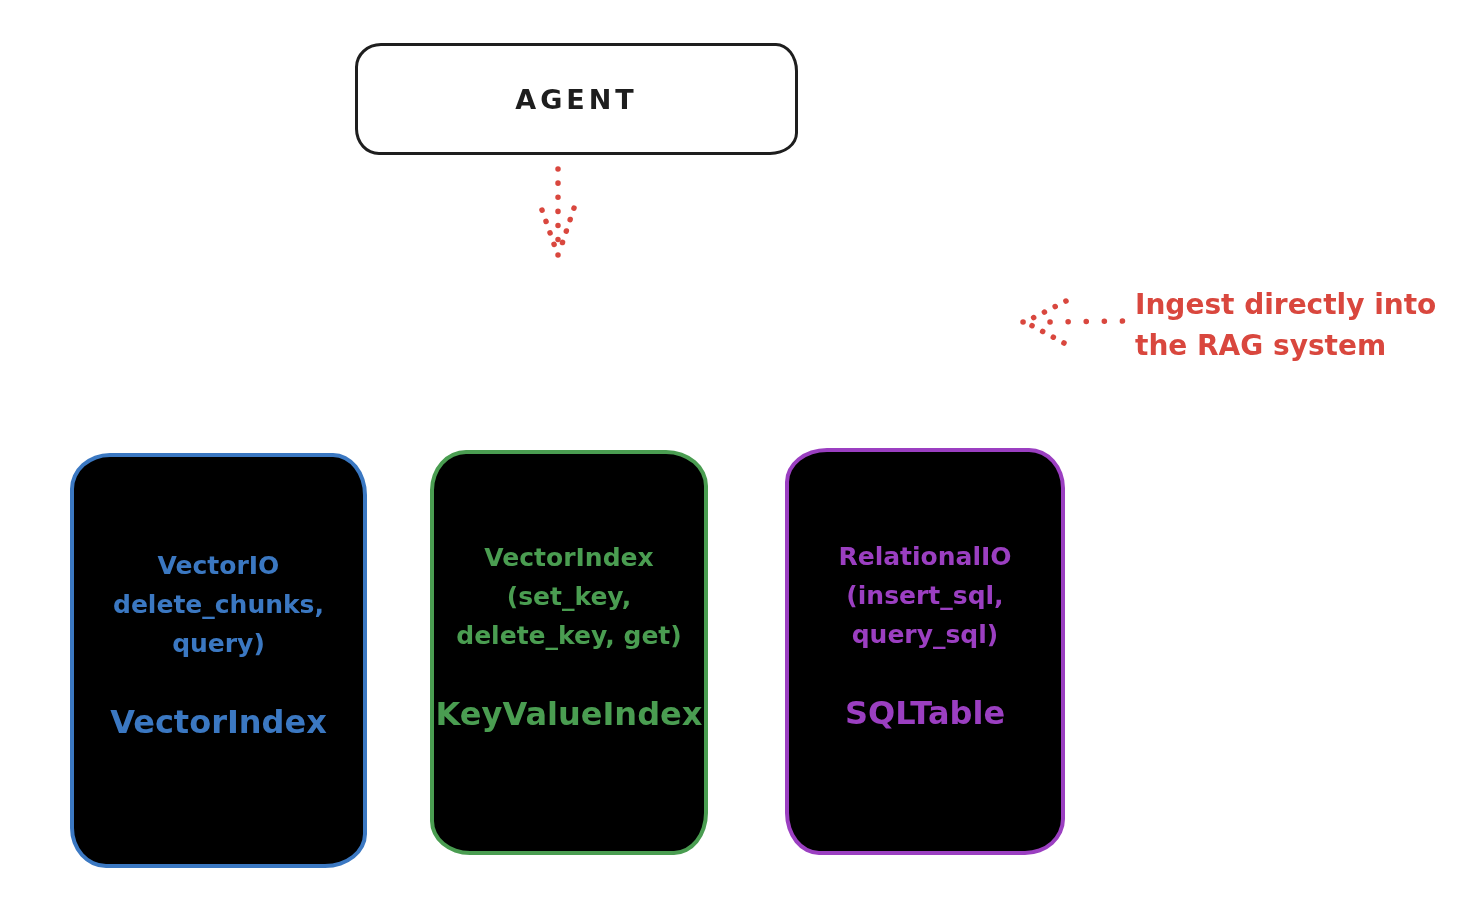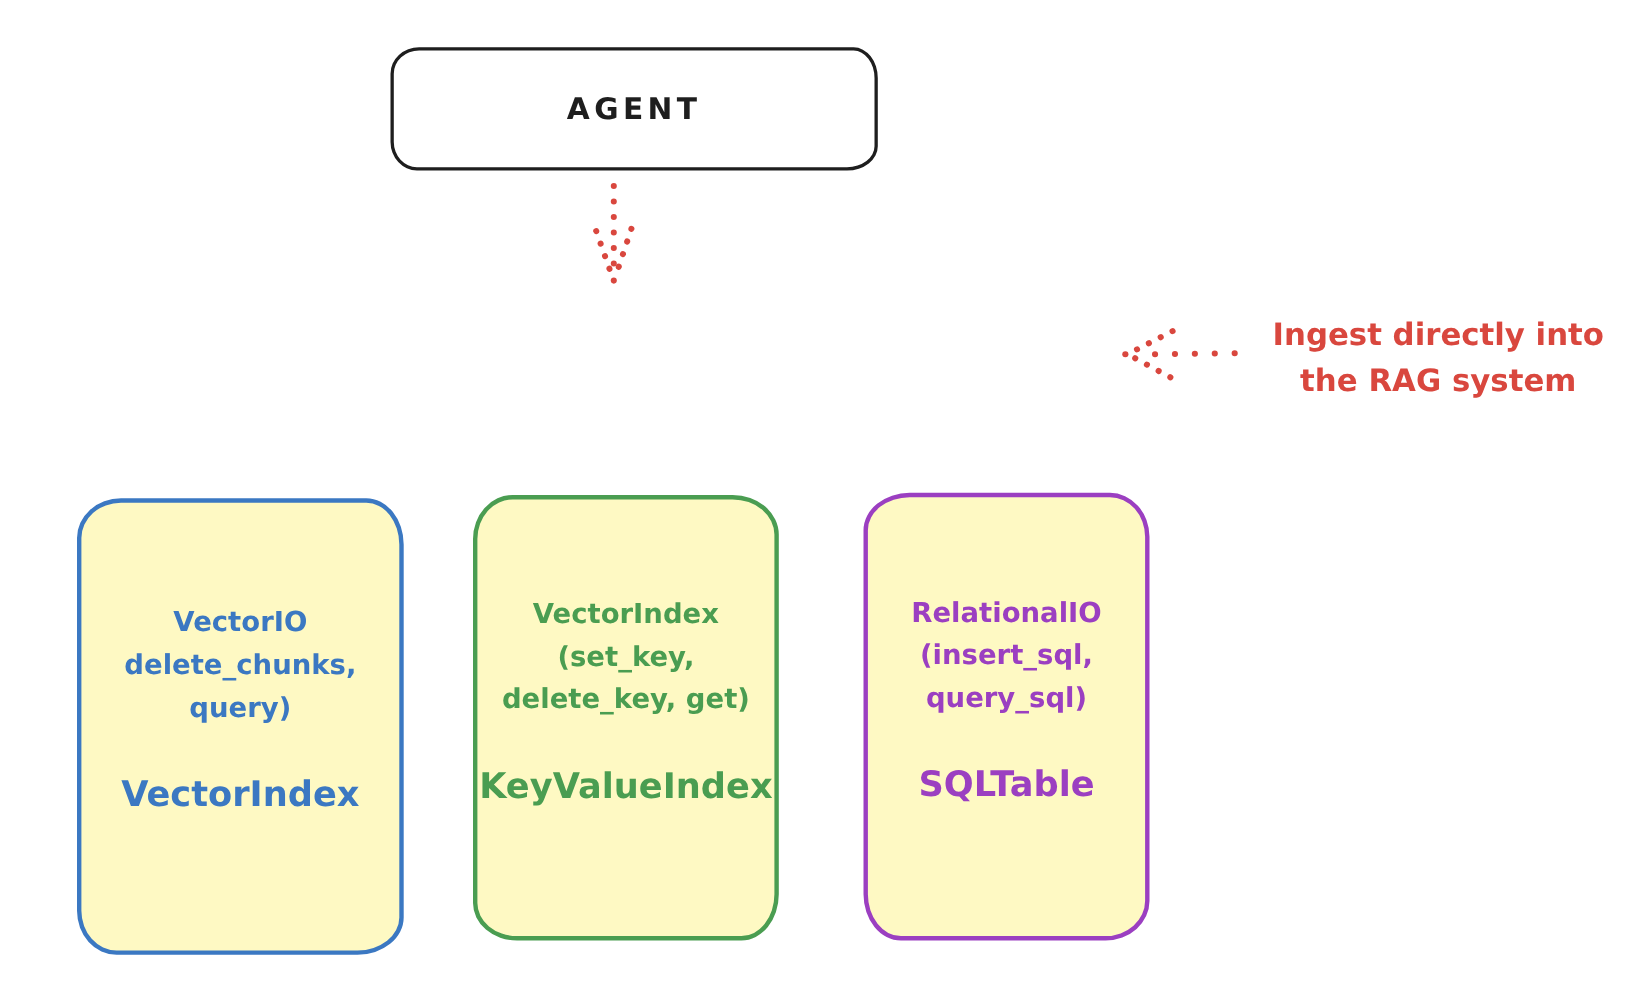--- a/index.html
+++ b/index.html
@@ -55,21 +55,21 @@
     font-weight: bold;
     letter-spacing: 1.5px;
   }
   
   .card {
     position: absolute;
     display: flex;
     flex-direction: column;
     align-items: center;
     justify-content: center;
-    background: #fef9c3;
+    background: #000000;
     box-sizing: border-box;
     text-align: right;
     padding-bottom: 34px;
   }
   .card .card-line {
     font-size: 25px;
     font-weight: bold;
     line-height: 39px;
     white-space: nowrap;
   }
@@ -89,31 +89,31 @@
   }
   .card-keyvalue {
     left: 430px; top: 450px;
     width: 278px; height: 405px;
     border: 4px solid #4a9d51;
     color: #4a9d51;
     border-radius: 36px 42px 34px 40px / 40px 36px 42px 34px;
   }
   .card-relational {
     left: 785px; top: 448px;
-    width: 260px; height: 407px;
+    width: 280px; height: 407px;
     border: 4px solid #9b3fc1;
     color: #9b3fc1;
     border-radius: 42px 36px 40px 34px / 34px 40px 36px 42px;
   }
   
   .ingest-note {
     position: absolute;
     left: 1135px; top: 284px;
     width: 345px;
-    text-align: center;
+    text-align: left;
     color: #d9473e;
     font-size: 28px;
     font-weight: bold;
     line-height: 41px;
   }
   .ingest-note .note-line { white-space: nowrap; }
 </style>
 </head>
 <body>
 

